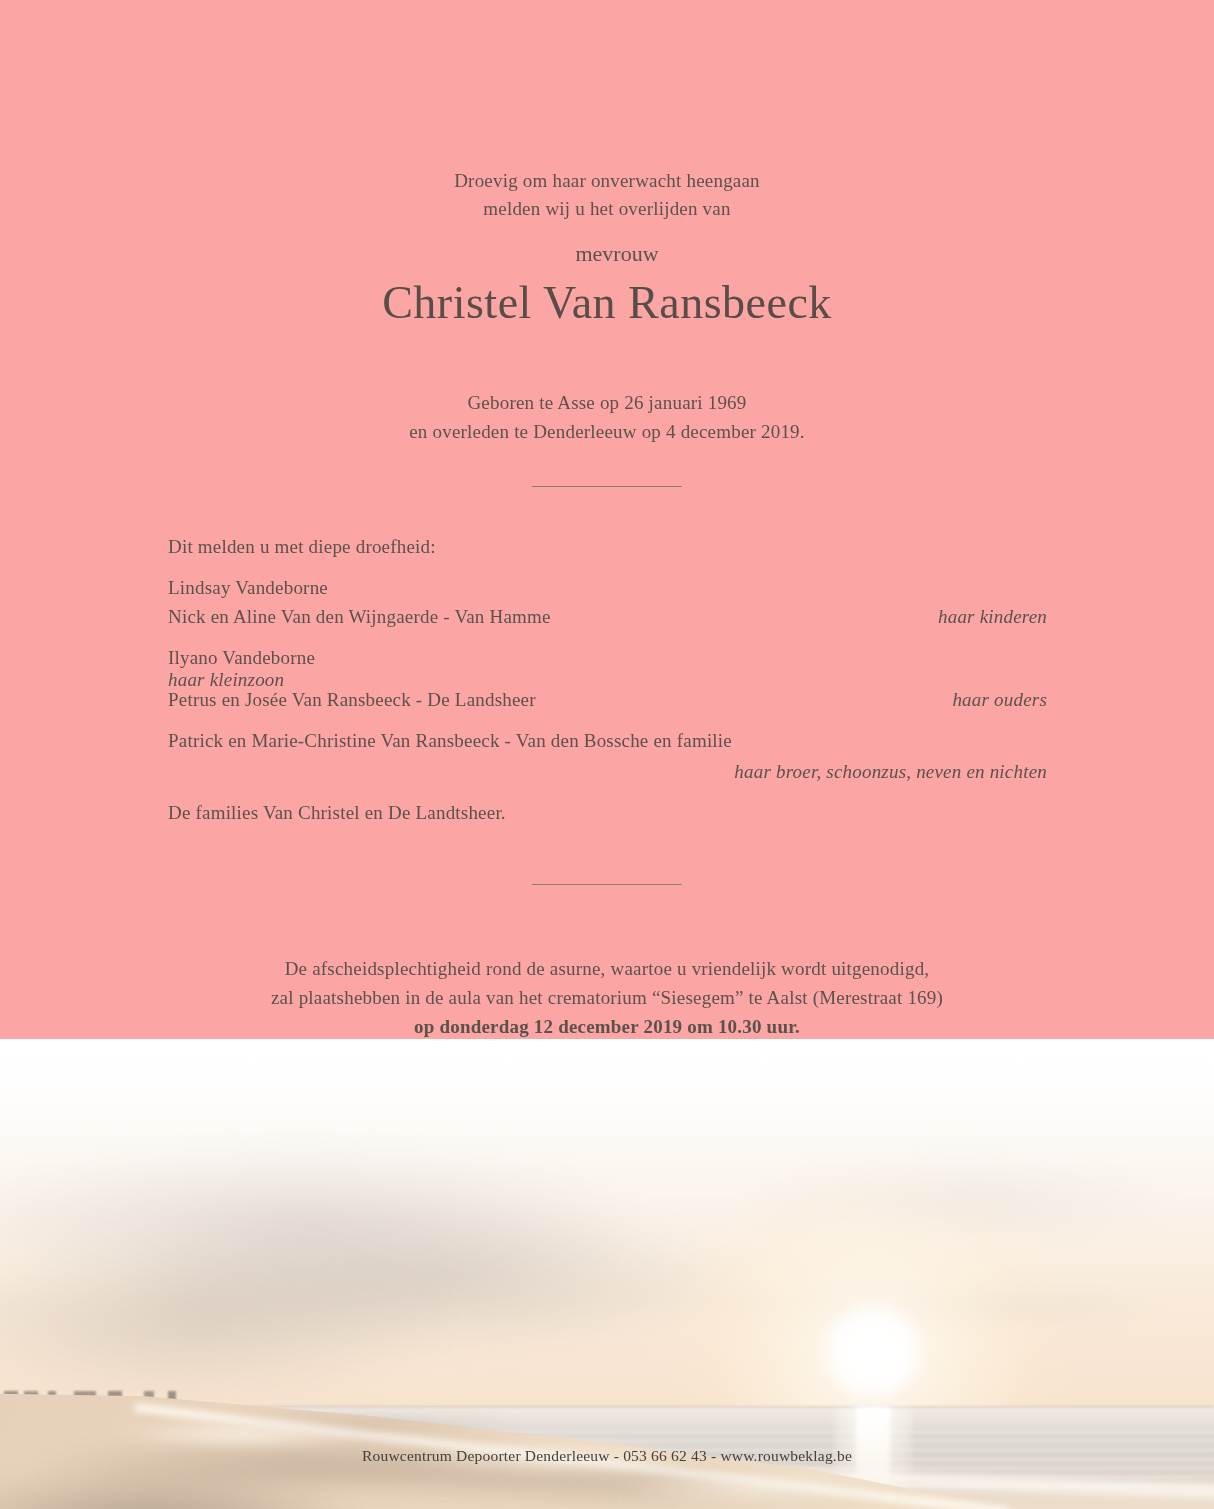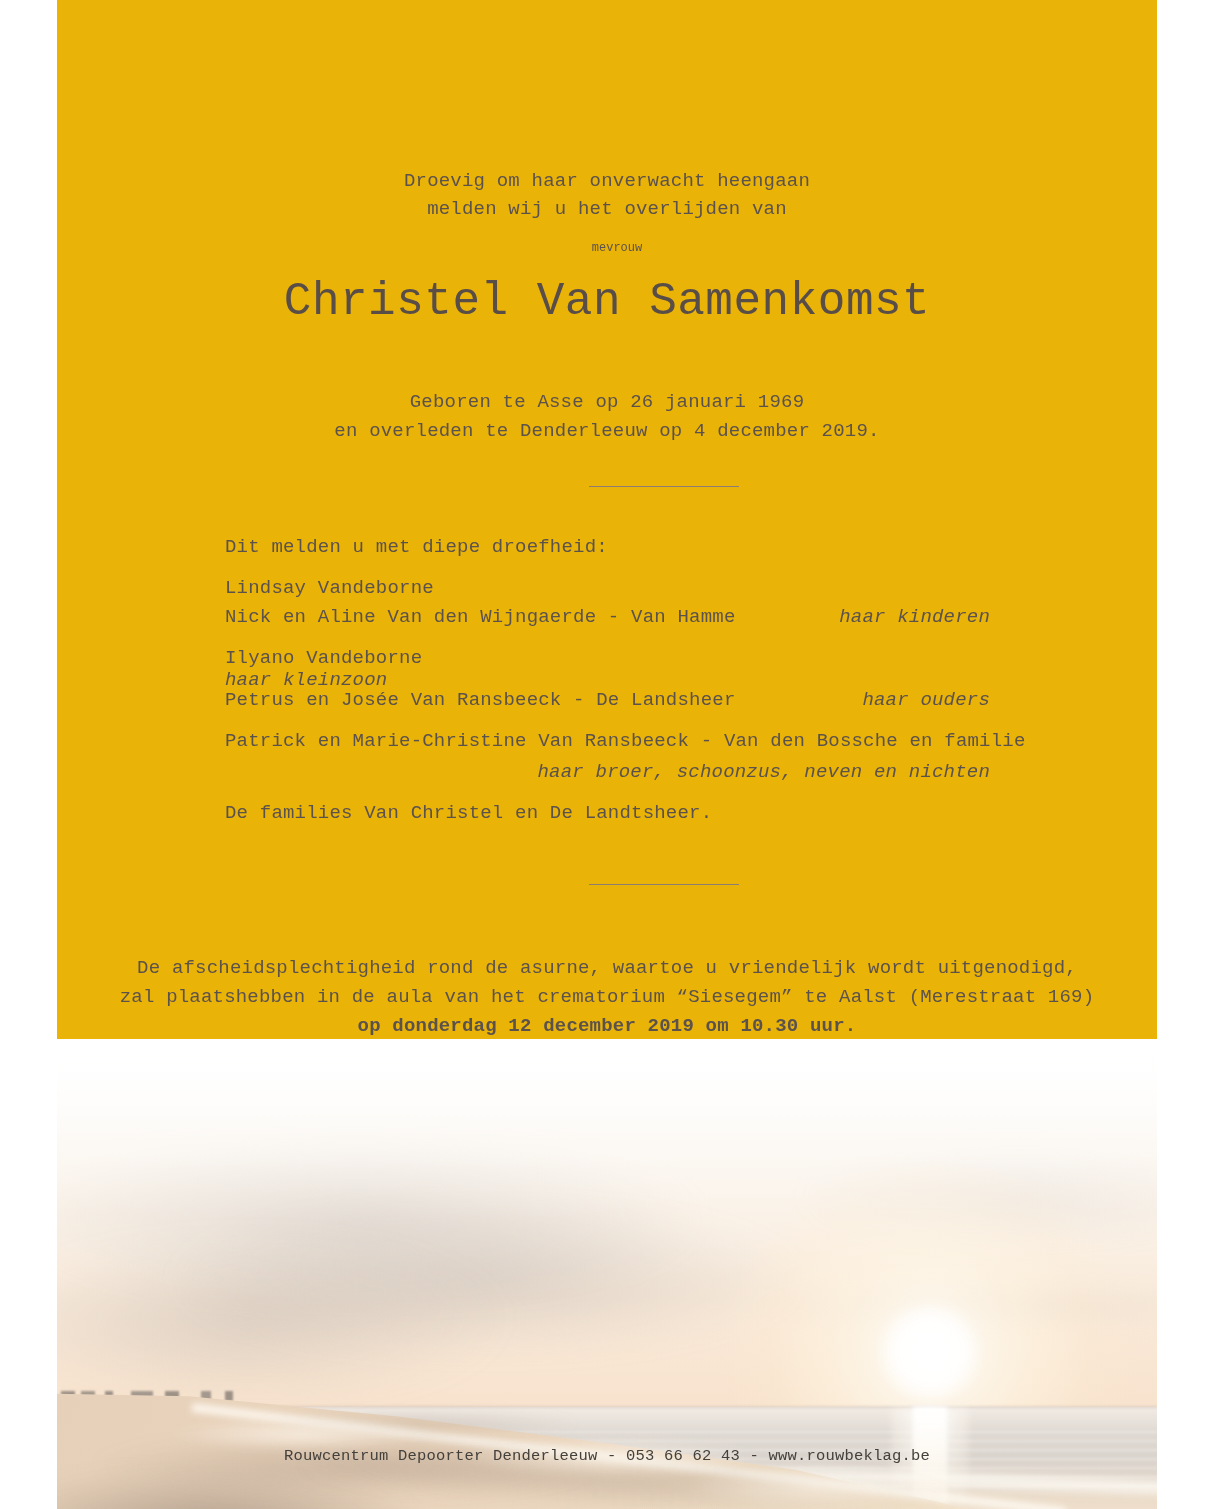--- a/index.html
+++ b/index.html
@@ -1,30 +1,30 @@
 <!DOCTYPE html>
 <html><head>
 <meta charset="utf-8">
 <style>
   * { margin:0; padding:0; box-sizing:border-box; }
   html,body { background:#ffffff; }
   .page {
     position:relative;
-    width:1100px; height:1509px;
+    width:1214px; height:1509px;
     margin:0 auto;
-    background:#eab308;
+    background:#fca5a5;
     overflow:hidden;
-    font-family:Liberation Mono, monospace;
+    font-family:Liberation Serif, serif;
     color:#5c524c;
   }
   .abs { position:absolute; }
   .center { left:0; right:0; text-align:center; }
   .body-text { font-size:19px; letter-spacing:0.2px; color:#5c524c; }
   .intro-block { line-height:28px; }
-  .salutation { font-size:12px;padding-left:20px; }
+  .salutation { font-size:22px;padding-left:20px; }
   .deceased-name {
     font-size:46px; font-weight:400; letter-spacing:0.5px; color:#584d47;
   }
   .lineage { font-size:20px; }
   .dates-block { line-height:29px; }
   .divider {
     position:absolute; left:532px; width:150px; height:0;
     border-top:1.4px solid #8a7e76;
   }
   .fam-row { position:absolute; left:168px; right:167px; display:flex; justify-content:space-between; align-items:baseline; }
@@ -127,21 +127,21 @@
 <body>
 
 <div class="page">
 
   <div class="abs center body-text intro-block" style="top:167px;">
     <div>Droevig om haar onverwacht heengaan</div>
     <div>melden wij u het overlijden van</div>
   </div>
   <div class="abs center salutation" style="top:241px;">mevrouw</div>
 
-  <div class="abs center deceased-name" style="top:276px;">Christel Van Samenkomst</div>
+  <div class="abs center deceased-name" style="top:276px;">Christel Van Ransbeeck</div>
 
   <div class="abs center body-text dates-block" style="top:388px;">
     <div>Geboren te Asse op 26 januari 1969</div>
     <div>en overleden te Denderleeuw op 4 december 2019.</div>
   </div>
 
   <div class="divider" style="top:486px;"></div>
 
   <div class="abs body-text" style="left:168px; top:536px;">Dit melden u met diepe droefheid:</div>
 

